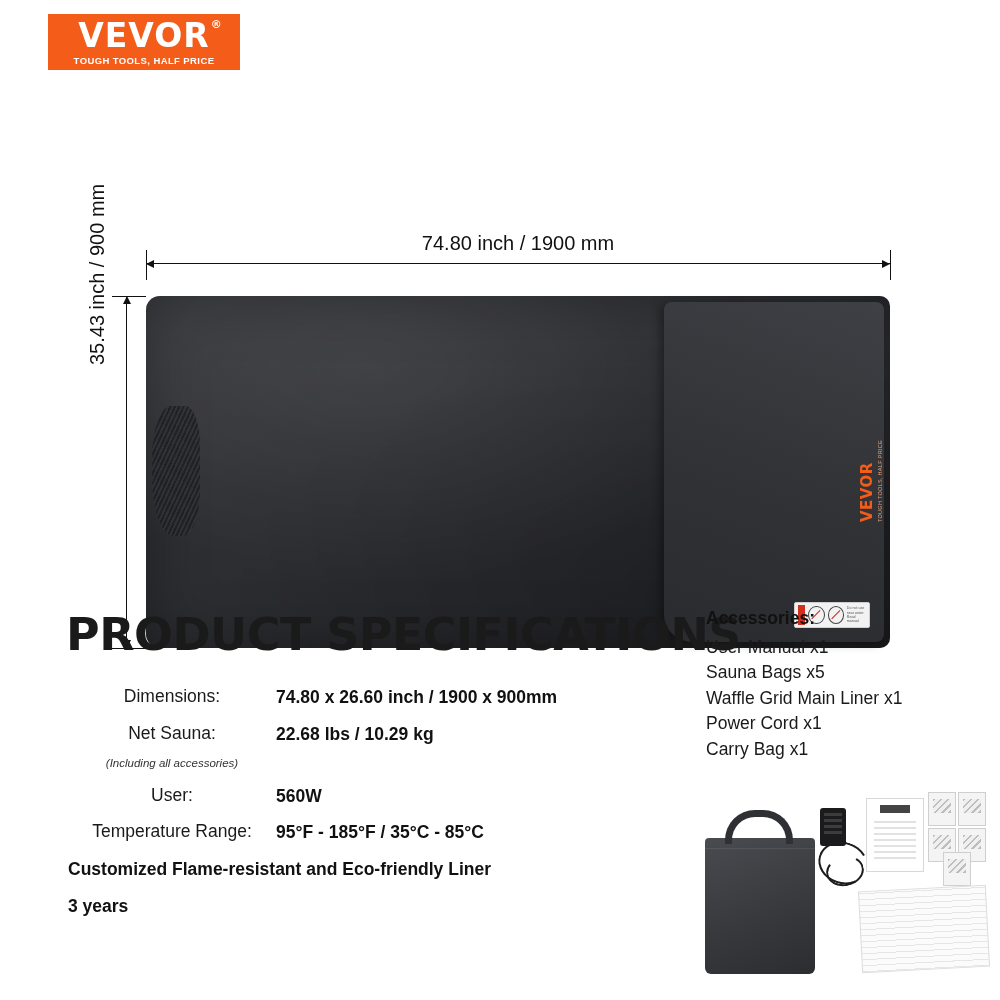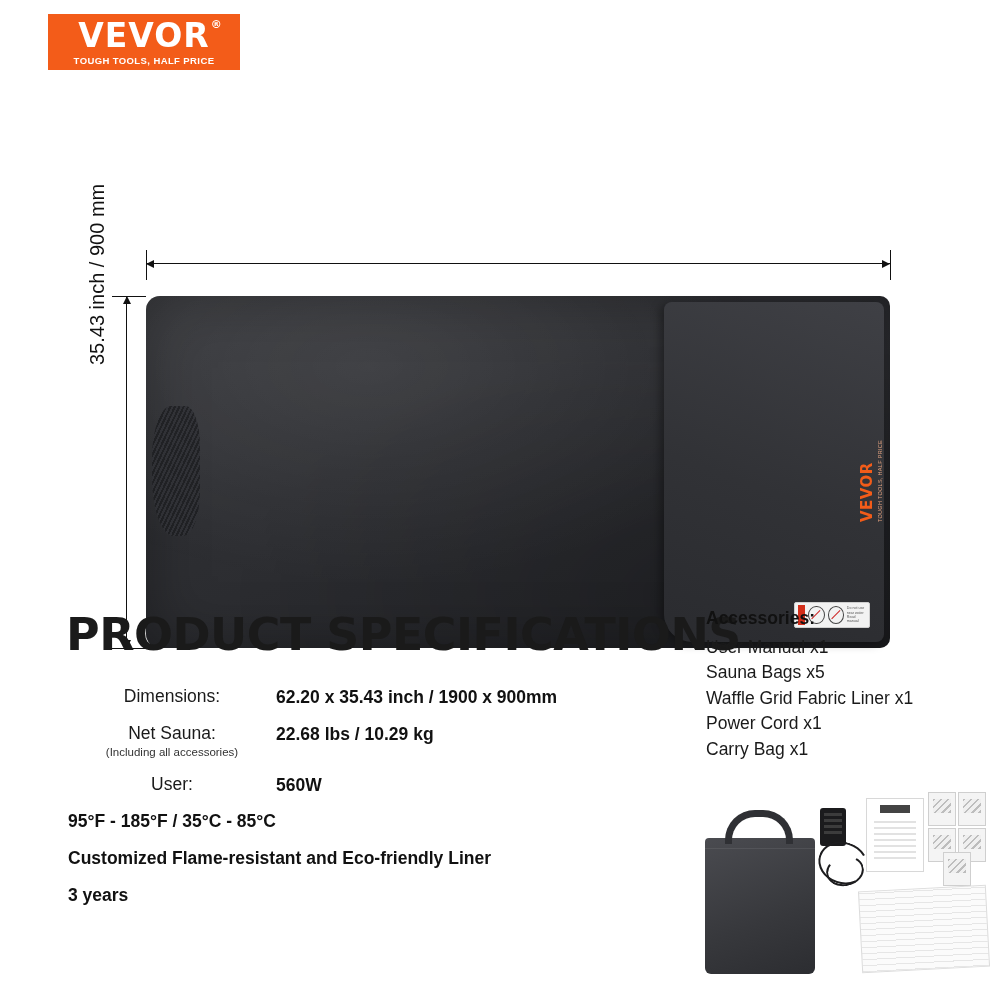--- a/index.html
+++ b/index.html
@@ -261,21 +261,22 @@
     flex: 0 0 208px;
     font-size: 17.5px;
     color: #1a1a1a;
     line-height: 1.2;
     text-align: center;
   }
   .spec-sub {
     display: block;
     font-size: 11.5px;
     color: #333;
-    margin-top: 2px;
+    margin-top: 13px;
+    font-style: italic;
   }
   .spec-value {
     font-size: 17.5px;
     font-weight: bold;
     color: #111;
     line-height: 1.3;
   }
 
   
   .acc {
@@ -430,20 +431,21 @@
 </div>
 
 <div class="diagram">
 
   <div class="tick tick-v" style="left:146px; top:140px;"></div>
   <div class="tick tick-v" style="left:890px; top:140px;"></div>
   <div class="tick tick-h" style="left:112px; top:186px;"></div>
   <div class="tick tick-h" style="left:112px; top:538px;"></div>
 
   <div class="dim-top-line"></div>
+  <div class="dim-top-label">74.80 inch / 1900 mm</div>
 
   <div class="dim-left-line"></div>
   <div class="dim-left-label">35.43 inch / 900 mm</div>
 
   <div class="product">
     <div class="sheen"></div>
     <div class="left-seam"></div>
     <div class="flap">
       <div class="flap-logo">
         <div class="fl-word">VEVOR</div>
@@ -463,56 +465,59 @@
   </div>
 </div>
 
 <div class="spec-title">PRODUCT SPECIFICATIONS</div>
 
 <div class="spec-table">
   <div class="spec-row">
     <div class="spec-label">
       <span>Dimensions:</span>
     </div>
-    <div class="spec-value">62.20 x 35.43 inch / 1900 x 900mm</div>
+    <div class="spec-value">74.80 x 26.60 inch / 1900 x 900mm</div>
   </div>
 
   <div class="spec-row">
     <div class="spec-label">
       <span>Net Sauna:</span>
       <span class="spec-sub">(Including all accessories)</span>
     </div>
     <div class="spec-value">22.68 lbs / 10.29 kg</div>
   </div>
 
   <div class="spec-row">
     <div class="spec-label">
       <span>User:</span>
     </div>
     <div class="spec-value">560W</div>
   </div>
 
   <div class="spec-row">
+    <div class="spec-label">
+      <span>Temperature Range:</span>
+    </div>
     <div class="spec-value">95°F - 185°F / 35°C - 85°C</div>
   </div>
 
   <div class="spec-row">
     <div class="spec-value">Customized Flame-resistant and Eco-friendly Liner</div>
   </div>
 
   <div class="spec-row">
     <div class="spec-value">3 years</div>
   </div>
 </div>
 
 <div class="acc">
   <div class="acc-title">Accessories:</div>
   <div class="acc-item">User Manual x1</div>
   <div class="acc-item">Sauna Bags x5</div>
-  <div class="acc-item">Waffle Grid Fabric Liner x1</div>
+  <div class="acc-item">Waffle Grid Main Liner x1</div>
   <div class="acc-item">Power Cord x1</div>
   <div class="acc-item">Carry Bag x1</div>
 </div>
 
 <div class="acc-photo">
   <div class="bag">
     <div class="bag-seam"></div>
   </div>
   <div class="remote">
     <div class="btns"></div>

